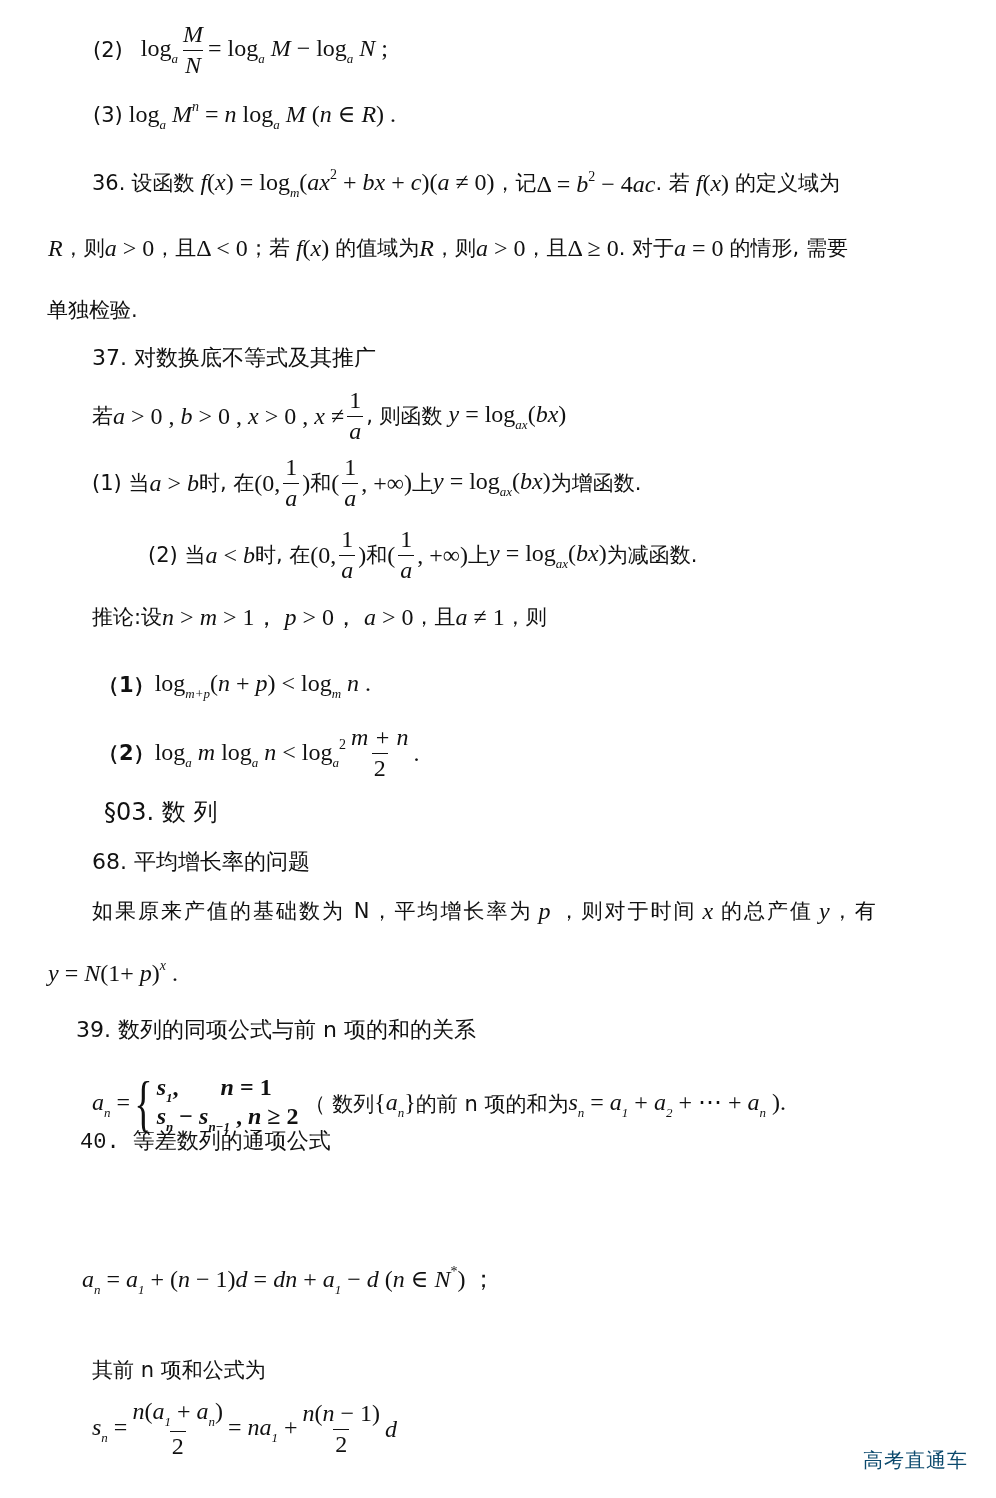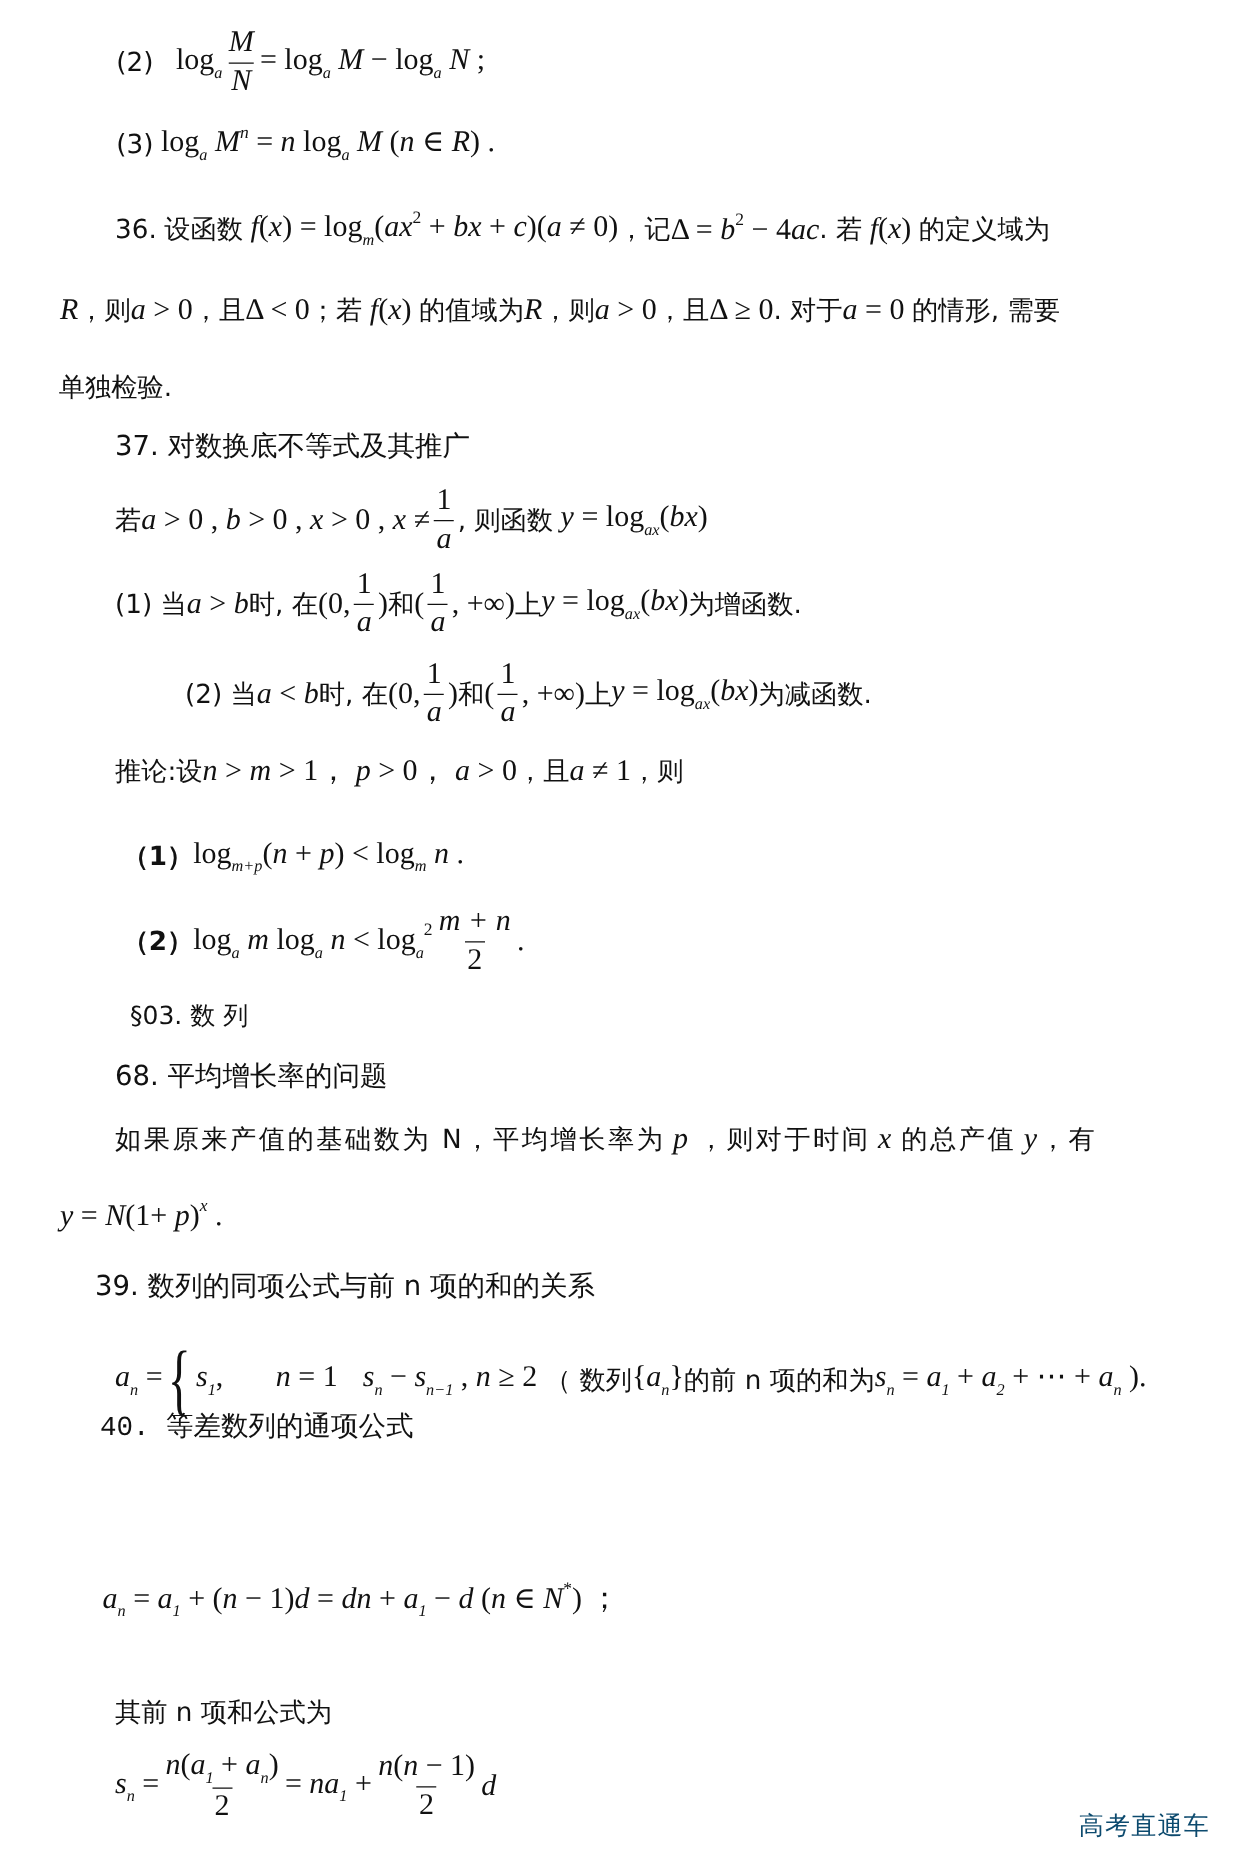--- a/index.html
+++ b/index.html
@@ -13,21 +13,21 @@
   .i { font-style: italic; }
   .sub { font-size: 13px; vertical-align: -7px; font-style: italic; font-family: "Liberation Serif", serif; }
   .sup { font-size: 14px; vertical-align: 11px; font-family: "Liberation Serif", serif; }
   .frac { display: inline-flex; flex-direction: column; align-items: center; vertical-align: middle; margin: 0 3px; font-family: "Liberation Serif", serif; font-size: 24px; }
   .frac .num { padding: 0 2px 2px; line-height: 1.05; }
   .frac .den { padding: 2px 2px 0; line-height: 1.05; border-top: 1.5px solid #111; }
   .sp { display: inline-block; width: 6px; }
   .cn { font-family: "DejaVu Sans", sans-serif; font-size: 21px; }
   .brace-wrap { display: inline-flex; align-items: center; }
   .brace { font-family: "Liberation Serif", serif; font-size: 64px; font-weight: 100; line-height: 1; transform: scaleX(0.6); margin: 0 -2px; }
-  .cases { display: inline-flex; font-family: "Liberation Serif", serif; font-size: 24px; gap: 20px; }
+  .cases { display: inline-flex; flex-direction: column; font-family: "Liberation Serif", serif; font-size: 24px; gap: 0; font-weight: bold; }
   .watermark { position: absolute; right: 28px; top: 1447px; color: #0c4a6e; font-size: 20px; letter-spacing: 1px; }
   .heading { font-family: "DejaVu Sans", sans-serif; font-size: 22px; }
 </style>
 </head>
 <body>
 
 <div class="line" style="left:93px; top:22px; height:56px;">
   <span class="cn">(2)</span>
   <span class="sp" style="width:18px"></span>
   <span class="m">log<span class="sub">a</span></span>
@@ -161,21 +161,21 @@
 <div class="line" style="left:98px; top:722px; height:62px;">
   <span class="cn" style="font-weight:bold">（2）</span>
   <span class="m">log<span class="sub">a</span> <span class="i">m</span> log<span class="sub">a</span> <span class="i">n</span> &lt; log<span class="sub">a</span><span class="sup">2</span></span>
   <span class="frac">
       <span class="num i">m + n</span>
       <span class="den">2</span>
     </span>
   <span class="m">.</span>
 </div>
 
-<div class="line heading" style="left:104px; top:797px; height:30px; font-size:20px;">
+<div class="line heading" style="left:104px; top:797px; height:30px; font-size:24px;">
   <span>§03.  数  列</span>
 </div>
 
 <div class="line heading" style="left:92px; top:849px; height:26px;">
   <span>68.  平均增长率的问题</span>
 </div>
 <div class="line" style="left:92px; top:896px; height:30px; letter-spacing:2px;">
   <span class="cn">如果原来产值的基础数为 N，平均增长率为</span>
   <span class="sp"></span>
   <span class="m i">p</span>

